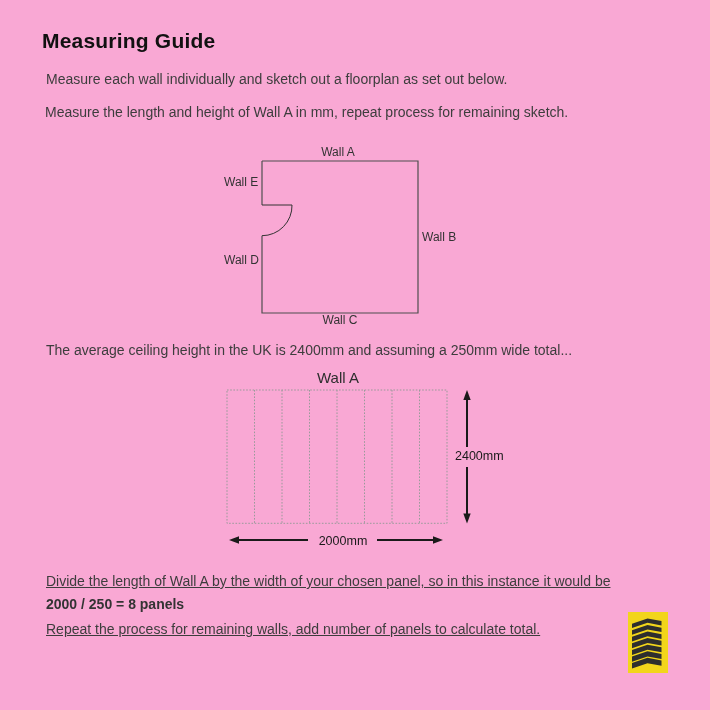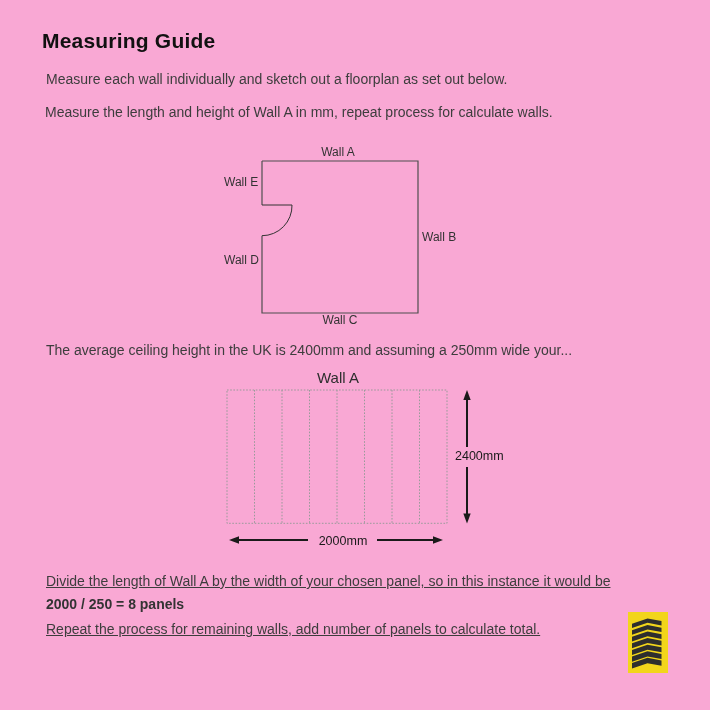--- a/index.html
+++ b/index.html
@@ -33,40 +33,40 @@
   .panel-heading { font-size:15px; fill:#2e2e2e; }
 </style>
 </head>
 <body>
 
 <div class="page">
 
   <h1 class="page-title"><span>Measuring Guide</span></h1>
 
   <p class="body p1">Measure each wall individually and sketch out a floorplan as set out below.</p>
-  <p class="body p2">Measure the length and height of Wall A in mm, repeat process for calculate walls.</p>
+  <p class="body p2">Measure the length and height of Wall A in mm, repeat process for remaining sketch.</p>
 
   <svg class="floorplan-svg" width="250" height="195" viewBox="0 0 250 195">
 
     <polyline points="52,18 208,18 208,170 52,170 52,92.7" fill="none" stroke="#4f4f4f" stroke-width="1.2"></polyline>
 
     <line x1="52" y1="18" x2="52" y2="62" stroke="#4f4f4f" stroke-width="1.2"></line>
 
     <line x1="52" y1="62" x2="82" y2="62" stroke="#333333" stroke-width="1"></line>
 
     <path d="M 82 62 A 30 30 0 0 1 52 92.7" fill="none" stroke="#333333" stroke-width="1"></path>
 
     <text class="wall-label" x="128" y="13" text-anchor="middle">Wall A</text>
     <text class="wall-label" x="14" y="43">Wall E</text>
     <text class="wall-label" x="212" y="98">Wall B</text>
     <text class="wall-label" x="14" y="121">Wall D</text>
     <text class="wall-label" x="130" y="181" text-anchor="middle">Wall C</text>
   </svg>
 
-  <p class="body p3">The average ceiling height in the UK is 2400mm and assuming a 250mm wide your...</p>
+  <p class="body p3">The average ceiling height in the UK is 2400mm and assuming a 250mm wide total...</p>
 
   <svg class="panels-svg" width="300" height="200" viewBox="0 0 300 200">
     <text class="panel-heading" x="128" y="20" text-anchor="middle">Wall A</text>
 
     <rect x="17" y="27" width="220" height="133.3" fill="none" stroke="#9a9a9a" stroke-width="1" stroke-dasharray="1.6 1.6"></rect>
     <g>
         <line x1="44.5" x2="44.5" y1="27" y2="160.3" stroke="#9a9a9a" stroke-width="1" stroke-dasharray="1.6 1.6"></line>
         <line x1="72" x2="72" y1="27" y2="160.3" stroke="#9a9a9a" stroke-width="1" stroke-dasharray="1.6 1.6"></line>
         <line x1="99.5" x2="99.5" y1="27" y2="160.3" stroke="#9a9a9a" stroke-width="1" stroke-dasharray="1.6 1.6"></line>
         <line x1="127" x2="127" y1="27" y2="160.3" stroke="#9a9a9a" stroke-width="1" stroke-dasharray="1.6 1.6"></line>

